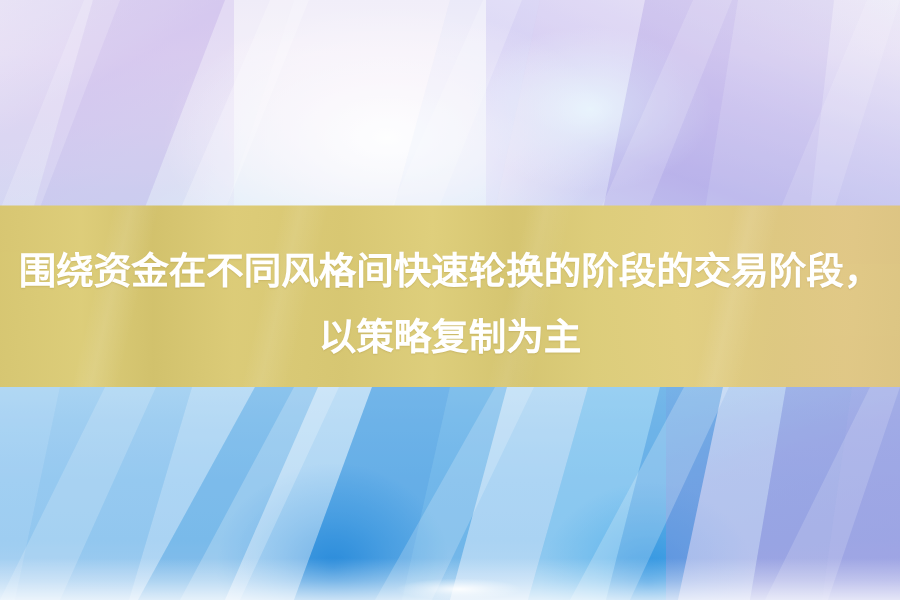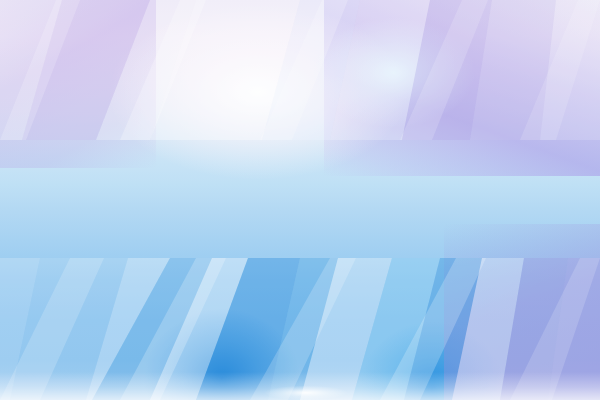--- a/index.html
+++ b/index.html
@@ -288,14 +288,17 @@
       <polygon points="120,140 180,0 206,0 150,140" fill="#ffffff" opacity="0.24"></polygon>
       <polygon points="260,140 322,0 348,0 292,140" fill="#ffffff" opacity="0.20"></polygon>
       <polygon points="400,140 462,0 488,0 432,140" fill="#ffffff" opacity="0.16"></polygon>
       <polygon points="520,140 578,0 600,0 556,140" fill="#ffffff" opacity="0.14"></polygon>
     </svg>
   </div>
 
   <div class="bg-bottom-haze"></div>
   <div class="bg-bottom-blur"></div>
 
+  <div class="caption-band">
+    <p class="caption-text">围绕资金在不同风格间快速轮换的阶段的交易阶段，以策略复制为主</p>
+  </div>
 
 </div>
 
 </body></html>

